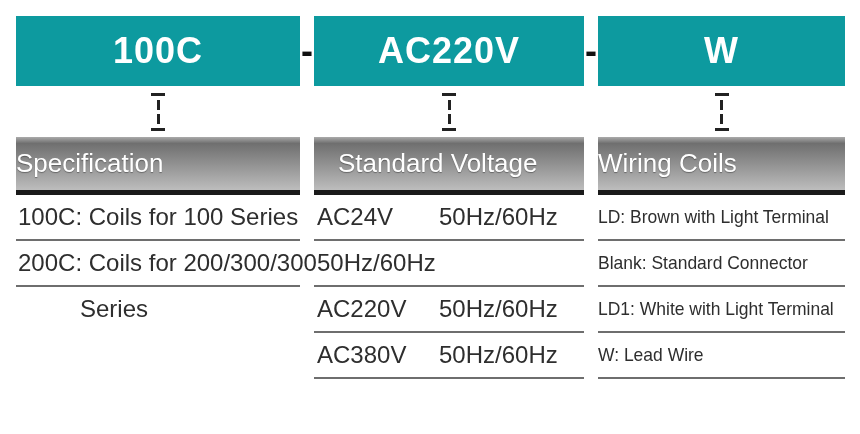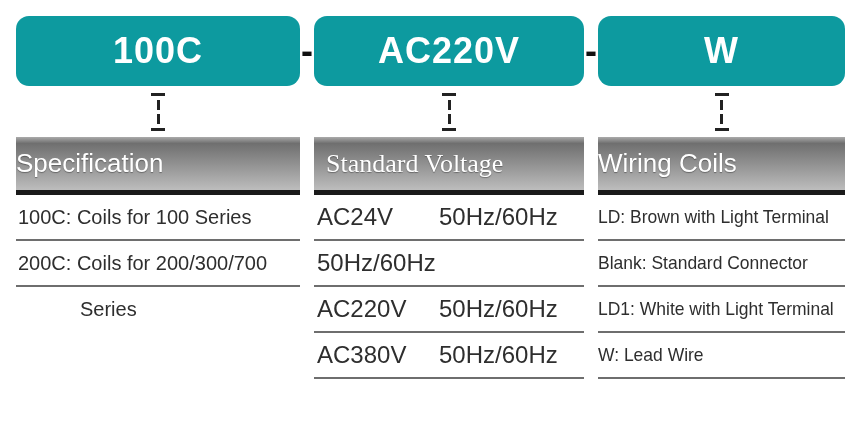--- a/index.html
+++ b/index.html
@@ -21,21 +21,21 @@
   .column{position:absolute;top:16px;}
   .col-1{left:16px;width:284px;}
   .col-2{left:314px;width:270px;}
   .col-3{left:598px;width:247px;}
 
   .code-box{
     height:70px;
     background:var(--accent-teal);
     display:flex;align-items:center;justify-content:center;
     color:#ffffff;
-    font-size:36px;font-weight:bold;letter-spacing:1px;border-radius:13px;
+    font-size:36px;font-weight:bold;letter-spacing:1px;
   }
   .separator{
     position:absolute;top:16px;height:70px;width:14px;
     display:flex;align-items:center;justify-content:center;
     font-size:36px;font-weight:bold;color:#111;
   }
   .sep-1{left:300px;}
   .sep-2{left:584px;}
 
   .connector{
@@ -46,32 +46,32 @@
   .connector .vbar{width:3px;height:10px;background:#222;margin-top:4px;}
   .connector .hbar.bottom{margin-top:4px;}
 
   .col-header{
     height:53px;
     background:linear-gradient(180deg,#ababab 0%,var(--header-gray-top) 12%,#999999 60%,var(--header-gray-bottom) 100%);
     display:flex;align-items:center;
     color:#ffffff;font-size:26px;
     text-shadow:0 1px 1px rgba(0,0,0,0.35);
   }
-  .col-2 .col-header{justify-content:flex-start;padding-left:12px;font-family:Liberation Serif, serif;}
+  .col-2 .col-header{justify-content:flex-start;padding-left:24px;}
   .header-underline{height:5px;background:var(--underline-black);}
 
   .row{
     height:44px;
     border-bottom:2px solid var(--row-line-gray);
     display:flex;align-items:center;
     color:var(--text-dark);
     white-space:nowrap;
   }
   .row.no-line{border-bottom:none;}
-  .col-1 .row{font-size:20px;padding-left:2px;}
+  .col-1 .row{font-size:24px;padding-left:2px;}
   .col-1 .row.indent{padding-left:64px;}
   .col-2 .row{font-size:24px;padding-left:3px;}
   .col-2 .row .v{width:122px;flex:none;}
   .col-3 .row{font-size:19px;}
   .col-3 .row span{transform:scaleX(0.92);transform-origin:left center;display:inline-block;}
 </style>
 </head>
 <body>
 
 <div class="canvas">
@@ -87,21 +87,21 @@
       <div class="hbar"></div>
         <div class="vbar"></div>
         <div class="vbar"></div>
         <div class="hbar bottom"></div>
     </div>
     <div class="col-header">
       <span>Specification</span>
     </div>
     <div class="header-underline"></div>
     <div class="row">100C: Coils for 100 Series</div>
-    <div class="row">200C: Coils for 200/300/700</div>
+    <div class="row">200C: Coils for 200/300/300</div>
     <div class="row no-line indent">Series</div>
   </div>
 
   <div class="column col-2">
     <div class="code-box">
       <span>AC220V</span>
     </div>
     <div class="connector">
       <div class="hbar"></div>
         <div class="vbar"></div>

